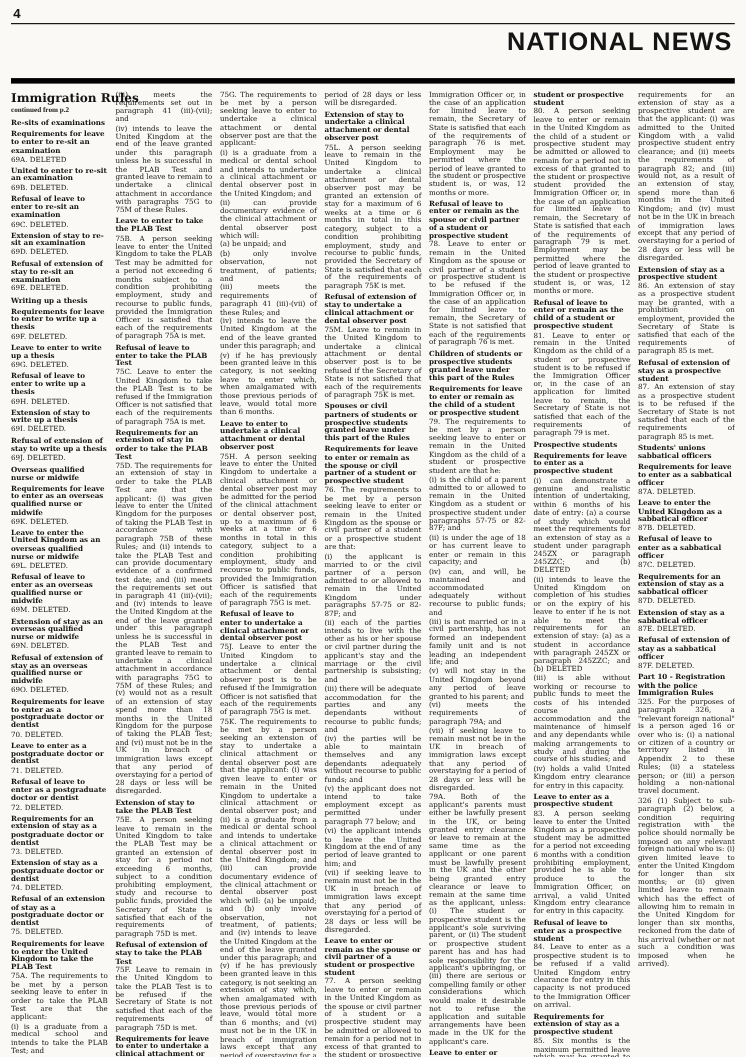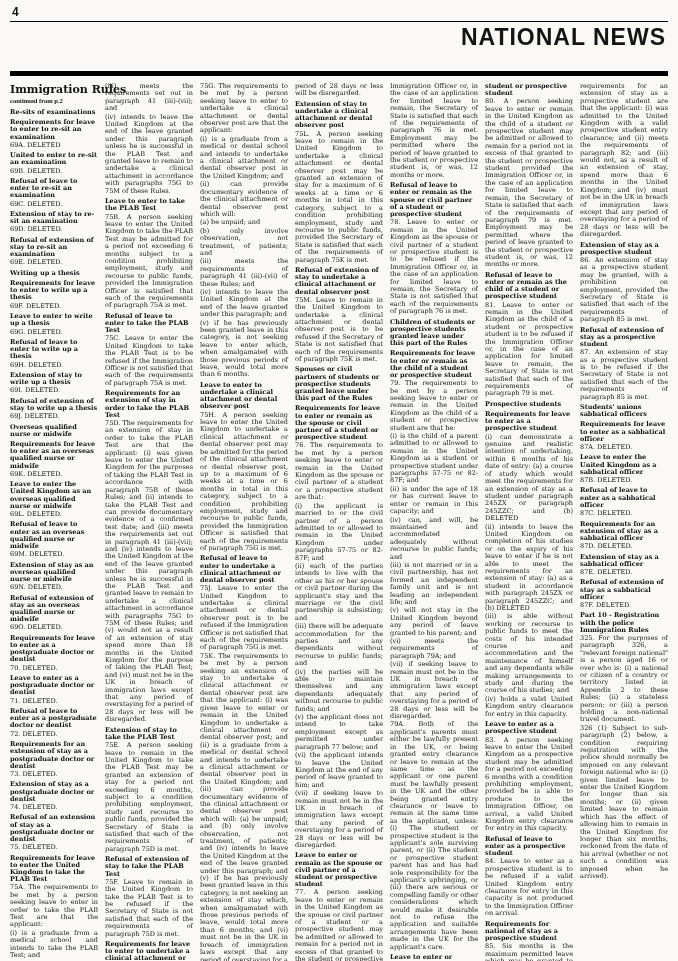--- a/index.html
+++ b/index.html
@@ -201,21 +201,21 @@
       <h3 class="sub">Prospective students</h3>
       <h3 class="sub">Requirements for leave to enter as a prospective student</h3>
       <p class="para">(i) can demonstrate a genuine and realistic intention of undertaking, within 6 months of his date of entry: (a) a course of study which would meet the requirements for an extension of stay as a student under paragraph 245ZX or paragraph 245ZZC; and (b) DELETED</p>
       <p class="para">(ii) intends to leave the United Kingdom on completion of his studies or on the expiry of his leave to enter if he is not able to meet the requirements for an extension of stay: (a) as a student in accordance with paragraph 245ZX or paragraph 245ZZC; and (b) DELETED</p>
       <p class="para">(iii) is able without working or recourse to public funds to meet the costs of his intended course and accommodation and the maintenance of himself and any dependants while making arrangements to study and during the course of his studies; and</p>
       <p class="para">(iv) holds a valid United Kingdom entry clearance for entry in this capacity.</p>
       <h3 class="sub">Leave to enter as a prospective student</h3>
       <p class="para">83. A person seeking leave to enter the United Kingdom as a prospective student may be admitted for a period not exceeding 6 months with a condition prohibiting employment, provided he is able to produce to the Immigration Officer, on arrival, a valid United Kingdom entry clearance for entry in this capacity.</p>
       <h3 class="sub">Refusal of leave to enter as a prospective student</h3>
       <p class="para">84. Leave to enter as a prospective student is to be refused if a valid United Kingdom entry clearance for entry in this capacity is not produced to the Immigration Officer on arrival.</p>
-      <h3 class="sub">Requirements for national of stay as a prospective student</h3>
+      <h3 class="sub">Requirements for extension of stay as a prospective student</h3>
       <p class="para">85. Six months is the maximum permitted leave which may be granted to a prospective student. The requirements for an extension of stay as a prospective student are that the applicant: (i) was admitted to the United Kingdom with a valid prospective student entry clearance; and (ii) meets the requirements of paragraph 82; and (iii) would not, as a result of an extension of stay, spend more than 6 months in the United Kingdom; and (iv) must not be in the UK in breach of immigration laws except that any period of overstaying for a period of 28 days or less will be disregarded.</p>
       <h3 class="sub">Extension of stay as a prospective student</h3>
       <p class="para">86. An extension of stay as a prospective student may be granted, with a prohibition on employment, provided the Secretary of State is satisfied that each of the requirements of paragraph 85 is met.</p>
       <h3 class="sub">Refusal of extension of stay as a prospective student</h3>
       <p class="para">87. An extension of stay as a prospective student is to be refused if the Secretary of State is not satisfied that each of the requirements of paragraph 85 is met.</p>
       <h3 class="sub">Students' unions sabbatical officers</h3>
       <h3 class="sub">Requirements for leave to enter as a sabbatical officer</h3>
       <p class="para">87A. DELETED.</p>
       <h3 class="sub">Leave to enter the United Kingdom as a sabbatical officer</h3>
       <p class="para">87B. DELETED.</p>

